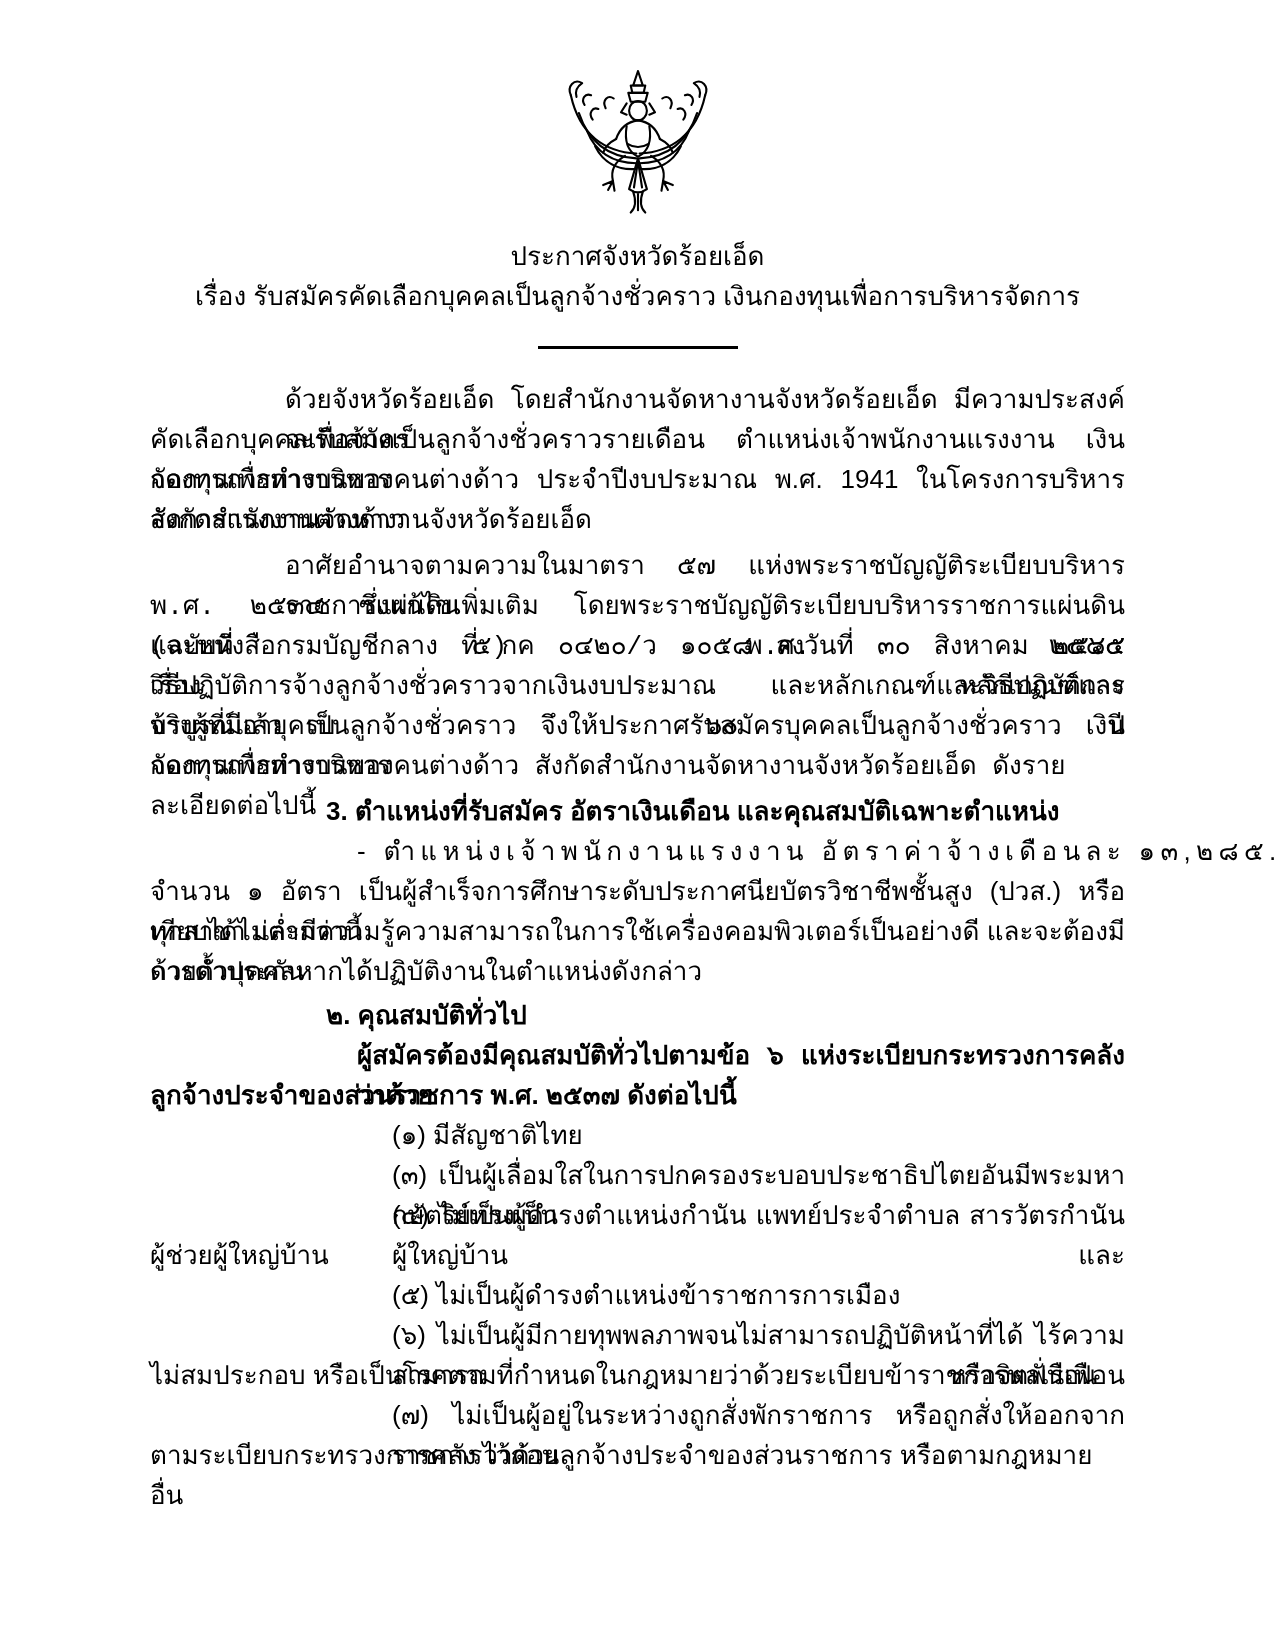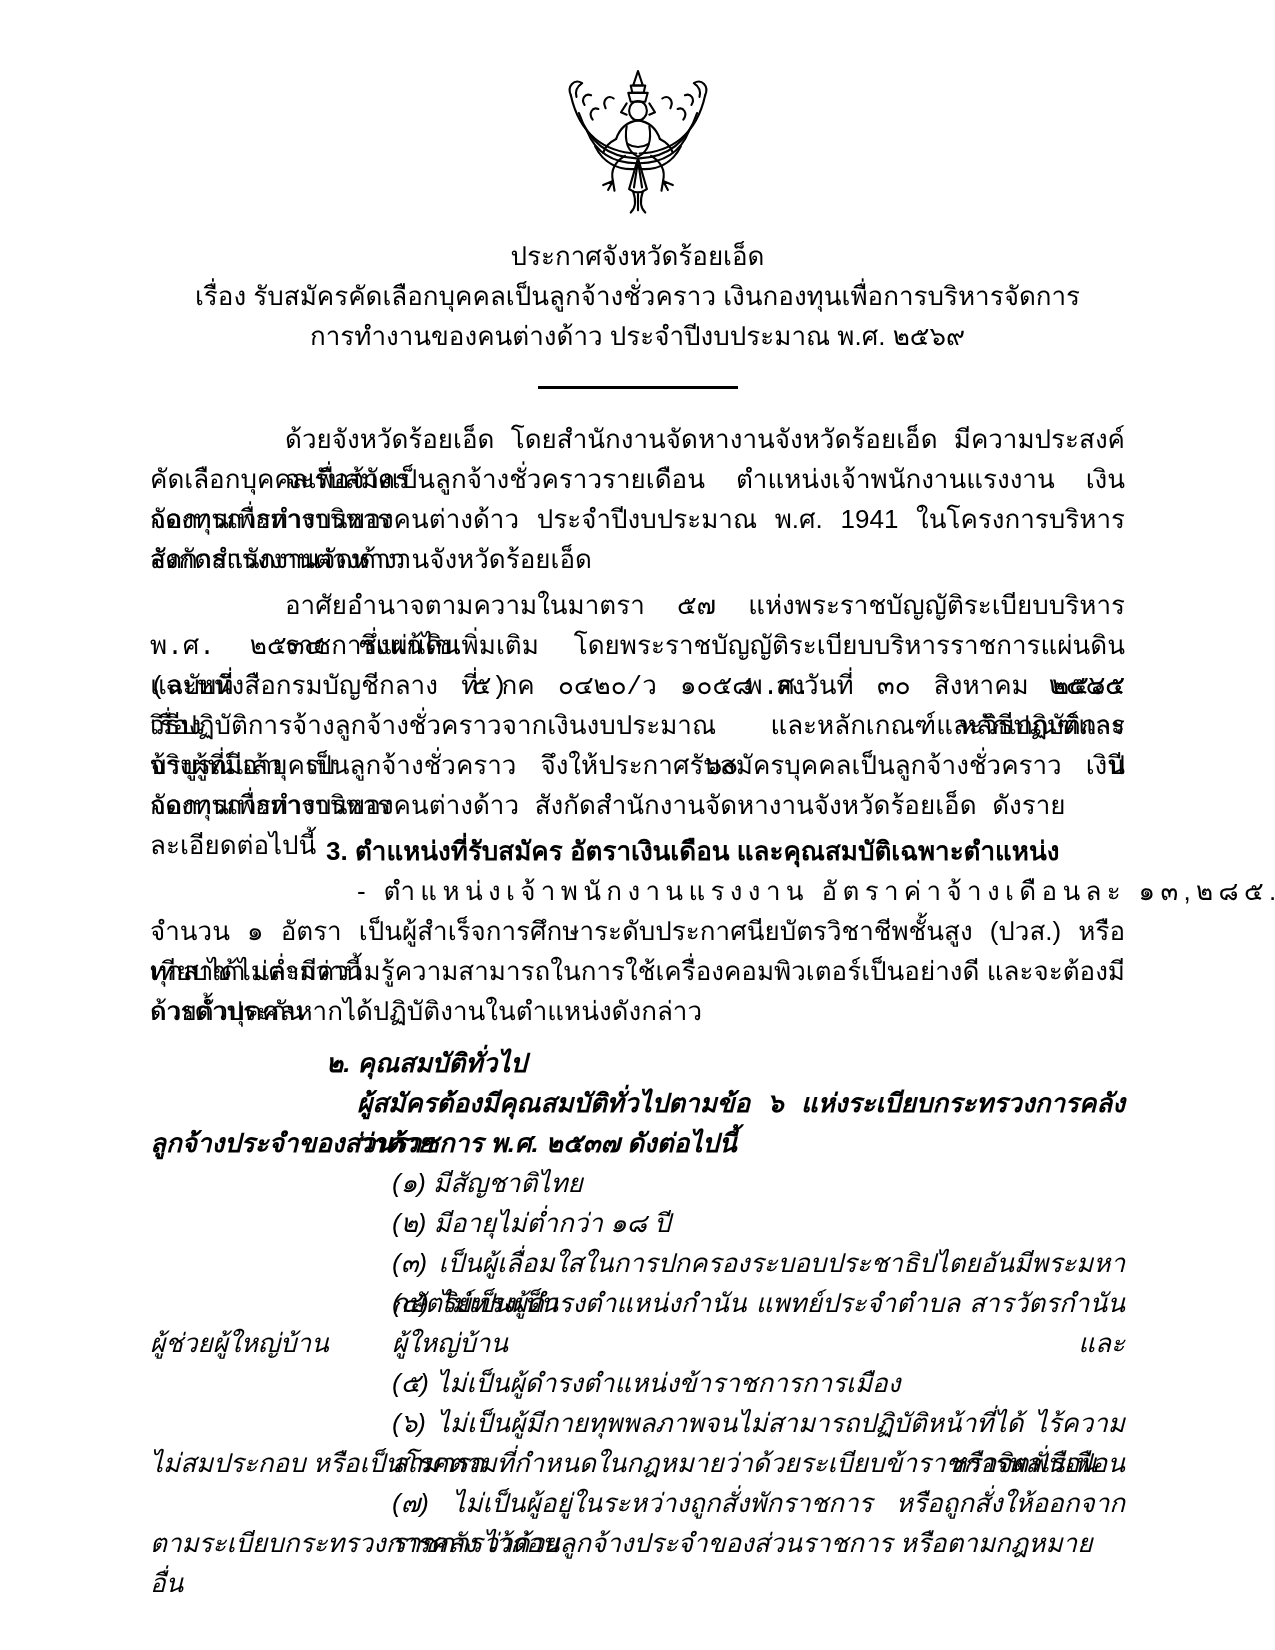--- a/index.html
+++ b/index.html
@@ -28,21 +28,21 @@
   .content{padding:0 150px;}
   .j{text-align:justify;text-align-last:justify;}
   .b{font-weight:bold;}
   .ind-p{padding-left:135px;}   
   .ind-h{padding-left:176px;}   
   .ind-s{padding-left:207px;}   
   .ind-i{padding-left:242px;}   
   .mt-para1{margin-top:30px;}
   .mt-para2{margin-top:8px;font-family:Liberation Mono, monospace;}
   .mt-sec1{margin-top:4px;}
-  .mt-sec2{margin-top:12px;font-style:italic;}
+  .mt-sec2{margin-top:4px;}
   .salary{letter-spacing:0.205em;white-space:nowrap;}
 </style>
 </head>
 <body>
 
 <div class="page">
 
   <svg class="emblem" viewBox="0 0 220 190" xmlns="http://www.w3.org/2000/svg">
     <g stroke="#000" fill="none" stroke-width="2.6" stroke-linecap="round" stroke-linejoin="round">
       <g id="wingL">
@@ -83,21 +83,20 @@
       <path d="M110,117 L105,150 M110,117 L115,150"></path>
       <path d="M104,155 Q110,172 101,181"></path>
       <path d="M116,155 Q110,172 119,181"></path>
       <path d="M110,158 L110,178"></path>
     </g>
   </svg>
 
   <div class="title-block">
     <div class="ln">ประกาศจังหวัดร้อยเอ็ด</div>
     <div class="ln">เรื่อง รับสมัครคัดเลือกบุคคลเป็นลูกจ้างชั่วคราว เงินกองทุนเพื่อการบริหารจัดการ</div>
-    <div class="ln">การทำงานของคนต่างด้าว ประจำปีงบประมาณ พ.ศ. ๒๕๖๙</div>
   </div>
 
   <div class="divider"></div>
 
   <div class="content">
 
     <div class="mt-para1">
       <div class="ln j ind-p">ด้วยจังหวัดร้อยเอ็ด โดยสำนักงานจัดหางานจังหวัดร้อยเอ็ด มีความประสงค์จะรับสมัคร</div>
       <div class="ln j">คัดเลือกบุคคลเพื่อจ้างเป็นลูกจ้างชั่วคราวรายเดือน ตำแหน่งเจ้าพนักงานแรงงาน เงินกองทุนเพื่อการบริหาร</div>
       <div class="ln j">จัดการการทำงานของคนต่างด้าว ประจำปีงบประมาณ พ.ศ. 1941 ในโครงการบริหารจัดการแรงงานต่างด้าว</div>
@@ -120,21 +119,20 @@
       <div class="ln j">ทุกสาขา และมีความรู้ความสามารถในการใช้เครื่องคอมพิวเตอร์เป็นอย่างดี และจะต้องมีการค้ำประกัน</div>
       <div class="ln">ด้วยตัวบุคคลหากได้ปฏิบัติงานในตำแหน่งดังกล่าว</div>
     </div>
 
     <div class="mt-sec2">
       <div class="ln b ind-h">๒. คุณสมบัติทั่วไป</div>
       <div class="ln b j ind-s">ผู้สมัครต้องมีคุณสมบัติทั่วไปตามข้อ ๖ แห่งระเบียบกระทรวงการคลังว่าด้วย</div>
       <div class="ln b">ลูกจ้างประจำของส่วนราชการ พ.ศ. ๒๕๓๗ ดังต่อไปนี้</div>
 
       <div class="ln ind-i">(๑) มีสัญชาติไทย</div>
-      <div class="ln ind-i">(๒) มีอายุไม่ต่ำกว่า ๑๘ ปี</div>
       <div class="ln j ind-i">(๓) เป็นผู้เลื่อมใสในการปกครองระบอบประชาธิปไตยอันมีพระมหากษัตริย์ทรงเป็น</div>
       <div class="ln j ind-i">(๔) ไม่เป็นผู้ดำรงตำแหน่งกำนัน แพทย์ประจำตำบล สารวัตรกำนัน ผู้ใหญ่บ้าน และ</div>
       <div class="ln">ผู้ช่วยผู้ใหญ่บ้าน</div>
       <div class="ln ind-i">(๕) ไม่เป็นผู้ดำรงตำแหน่งข้าราชการการเมือง</div>
       <div class="ln j ind-i">(๖) ไม่เป็นผู้มีกายทุพพลภาพจนไม่สามารถปฏิบัติหน้าที่ได้ ไร้ความสามารถ หรือจิตฟั่นเฟือน</div>
       <div class="ln">ไม่สมประกอบ หรือเป็นโรคตามที่กำหนดในกฎหมายว่าด้วยระเบียบข้าราชการพลเรือน</div>
       <div class="ln j ind-i">(๗) ไม่เป็นผู้อยู่ในระหว่างถูกสั่งพักราชการ หรือถูกสั่งให้ออกจากราชการไว้ก่อน</div>
       <div class="ln">ตามระเบียบกระทรวงการคลัง ว่าด้วยลูกจ้างประจำของส่วนราชการ หรือตามกฎหมายอื่น</div>
     </div>
 

